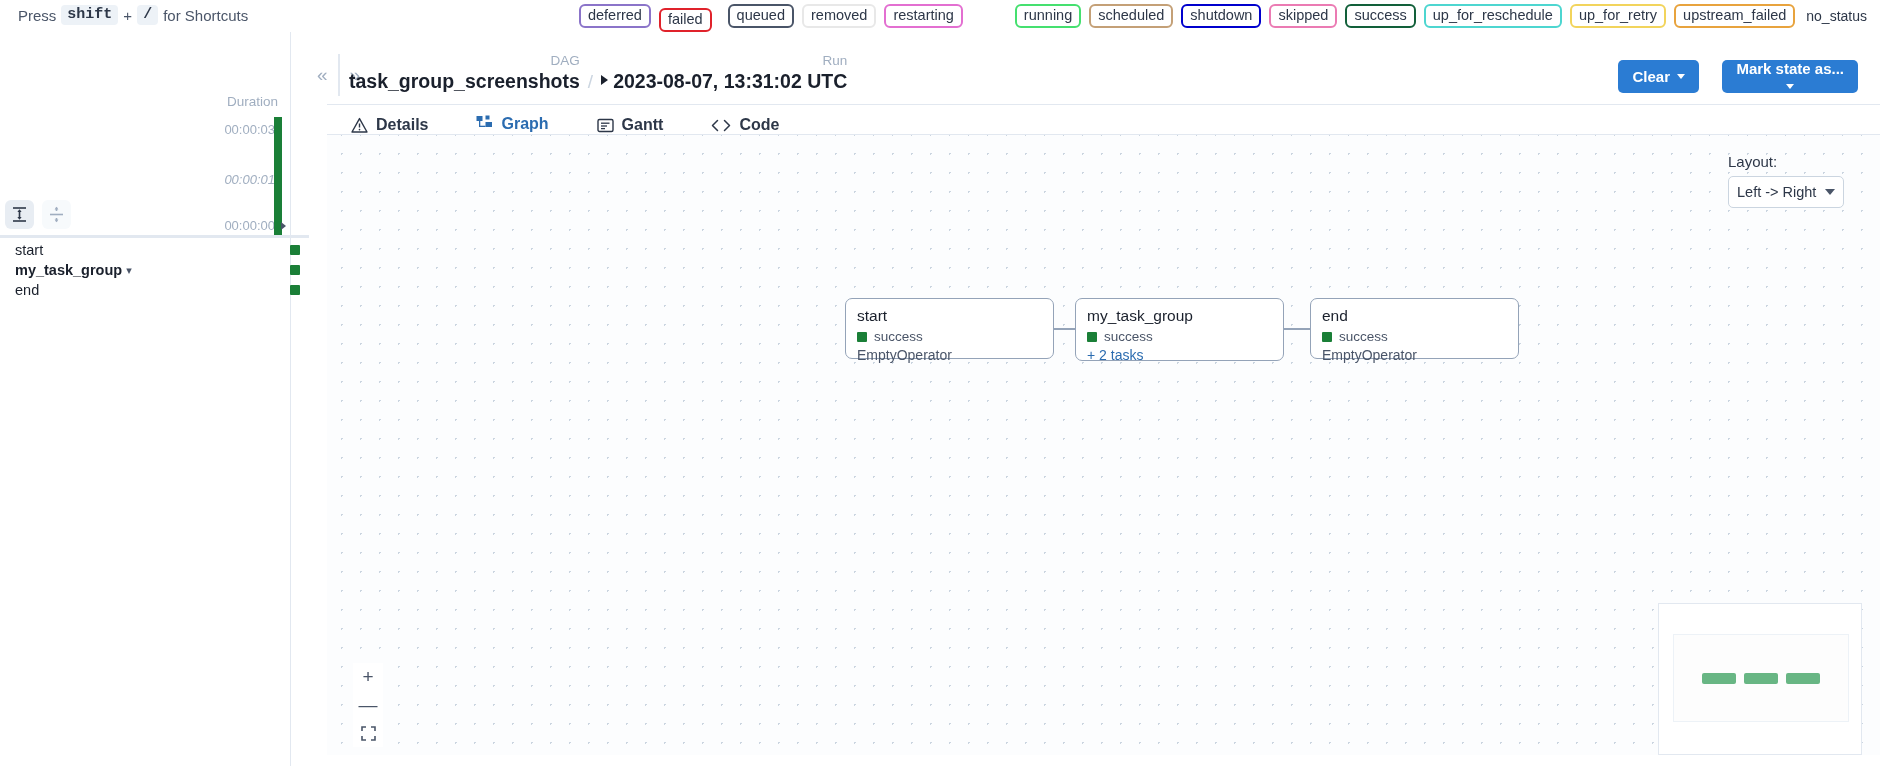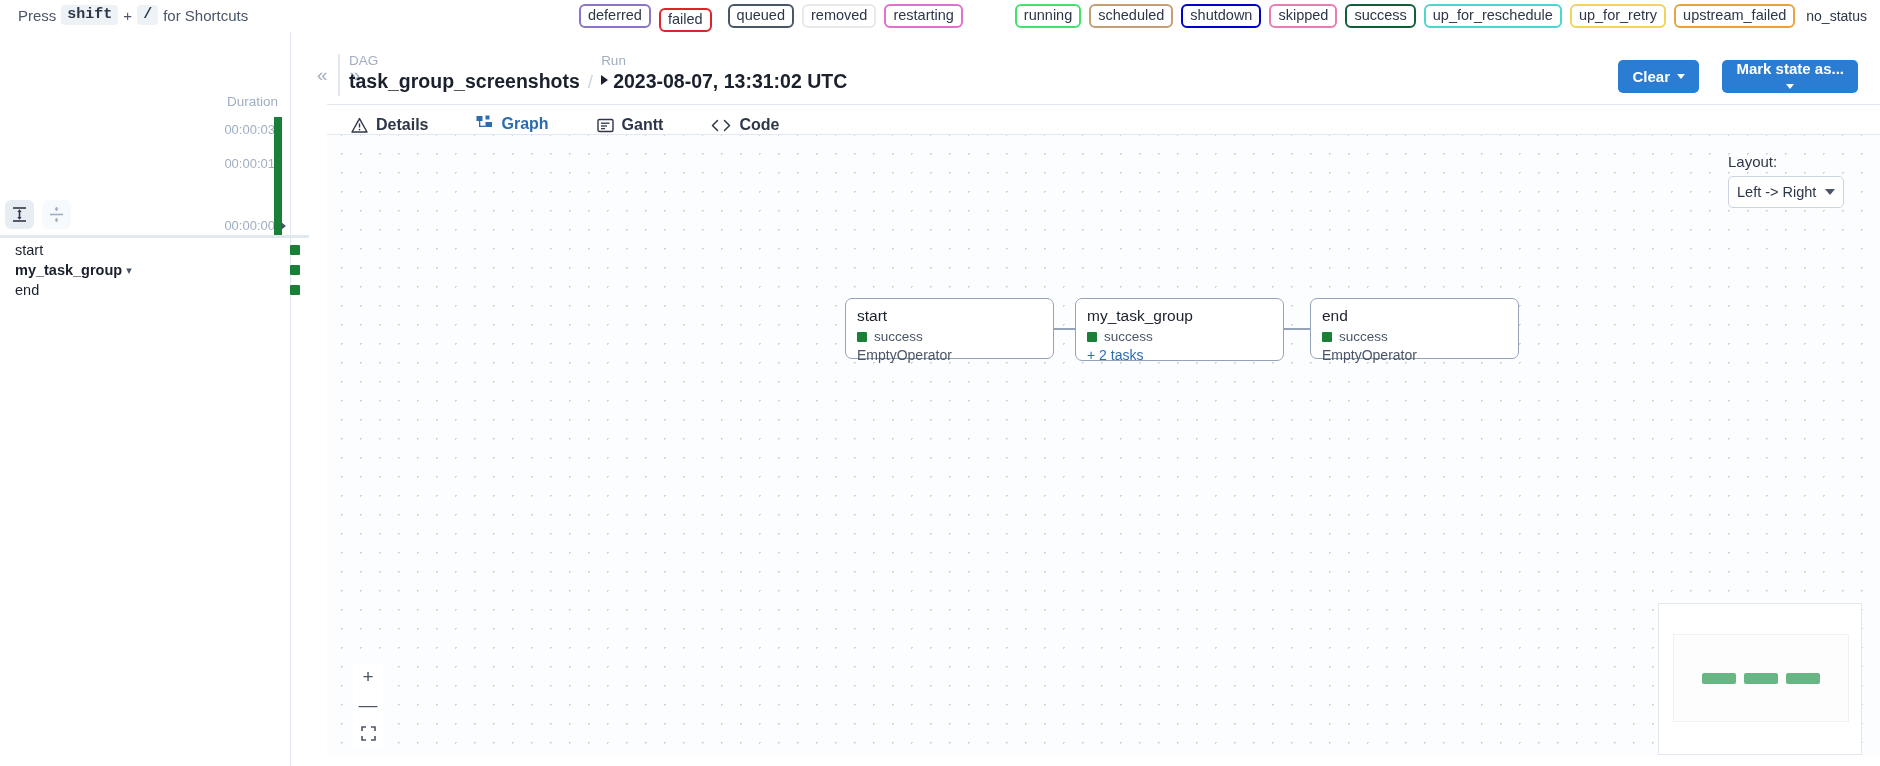--- a/index.html
+++ b/index.html
@@ -63,21 +63,21 @@
   }
   #duration-label {
     position: absolute; right: 12px; top: 62px;
     font-size: 13.5px; color: #a0aec0;
   }
   .dur-tick {
     position: absolute; right: 15px;
     font-size: 13px; color: #a0aec0;
   }
   #dur-tick-0 { top: 90px; }
-  #dur-tick-1 { top: 124px; }
+  #dur-tick-1 { top: 140px; font-style: italic; }
   #dur-tick-2 { top: 186px; }
   #dur-bar {
     position: absolute; right: 8px; top: 85px;
     width: 8px; height: 118px;
     background: #1a7f37;
   }
   #dur-caret {
     position: absolute; right: 4px; top: 190px;
     width: 0; height: 0;
     border-top: 4px solid transparent;
@@ -128,21 +128,21 @@
     position: absolute; left: 0px; top: 22px;
     display: flex; align-items: center; gap: 2px;
     font-size: 19px; color: #a0aec0;
   }
   .dbl-chev { cursor: pointer; padding: 0 8px; }
   #panel-divider {
     width: 2px; height: 42px; background: #e2e8f0;
   }
   #breadcrumb {
     position: absolute; left: 40px; top: 20px;
-    display: flex; align-items: flex-end; gap: 0px;
+    display: flex; align-items: flex-end; gap: 0px; text-align: right;
   }
   .crumb-block { display: flex; flex-direction: column; }
   .crumb-kind { font-size: 13.5px; color: #a0aec0; line-height: 17px; }
   .crumb-val {
     font-size: 19.5px; font-weight: bold; color: #1a202c; line-height: 25px;
   }
   .crumb-sep {
     font-size: 19px; color: #cbd5e0; padding: 0 8px 1px 8px; align-self: flex-end;
   }
   .run-caret {

